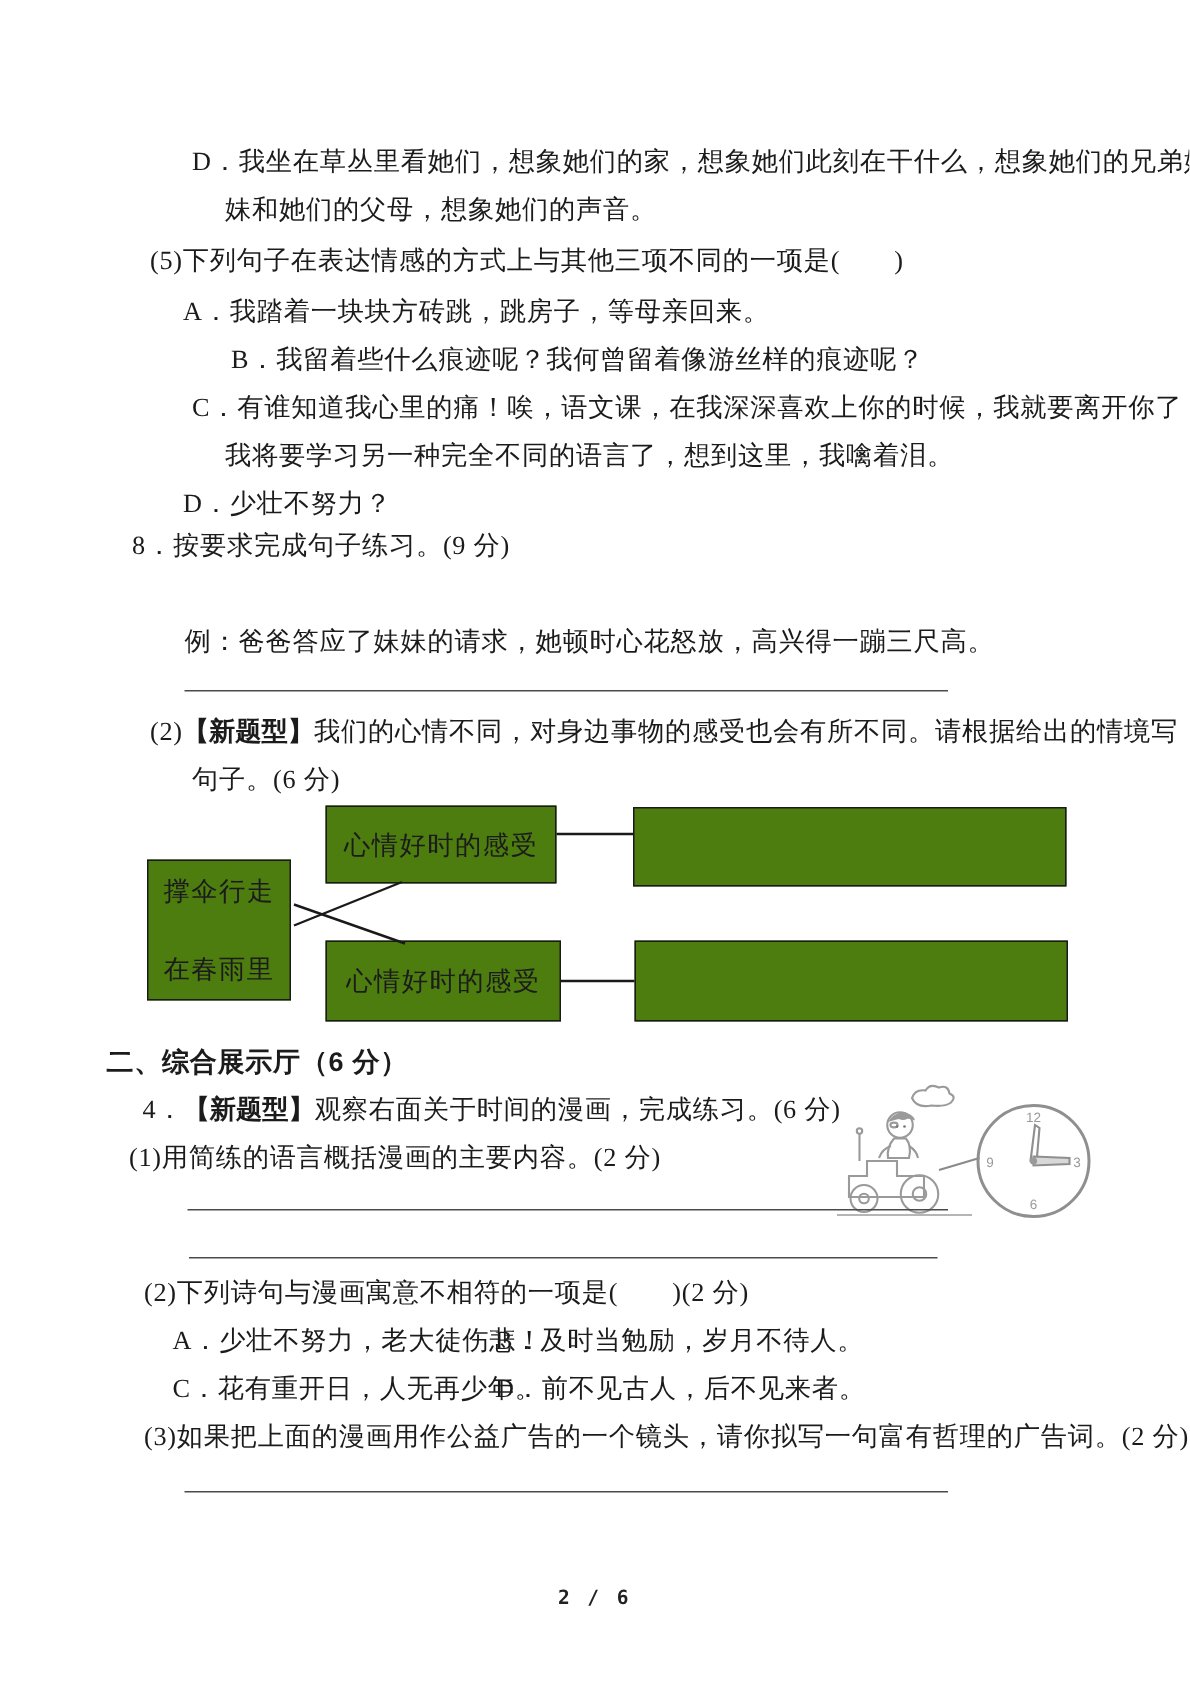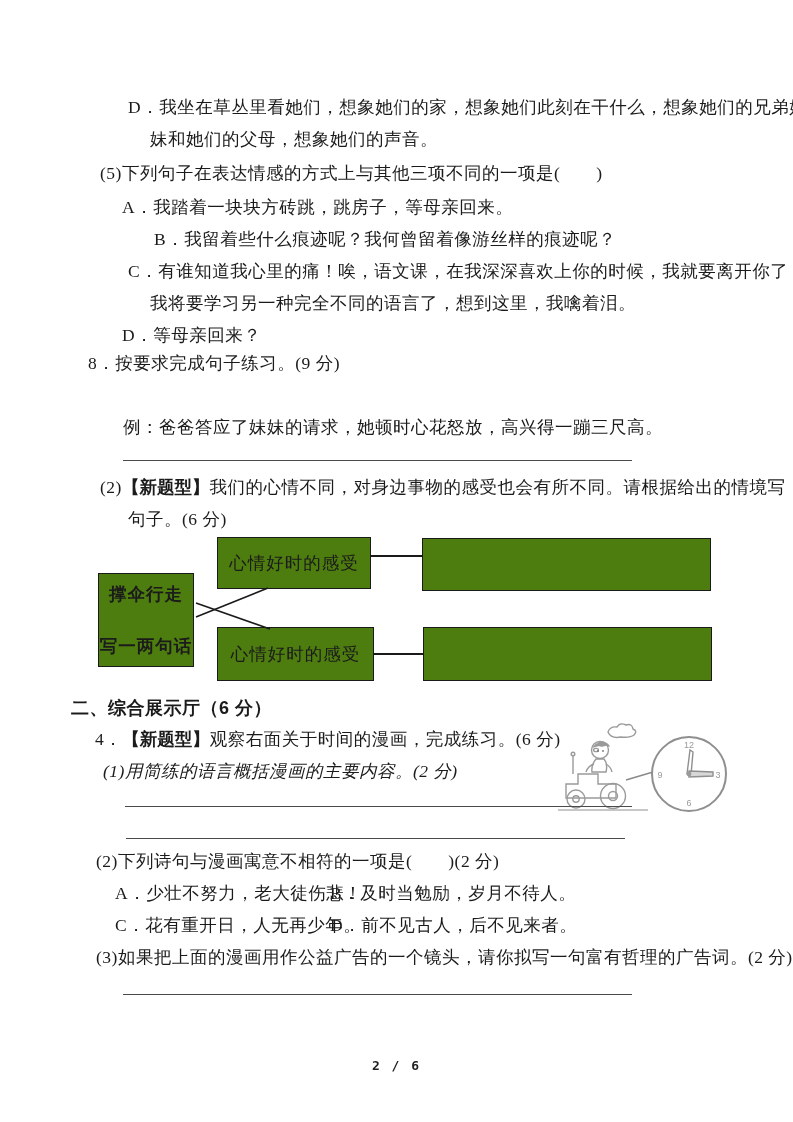--- a/index.html
+++ b/index.html
@@ -33,21 +33,21 @@
   .blank{
     position:absolute;height:0;border-top:1.2px solid #4a4a4a;
   }
   .box{
     position:absolute;
     border:1.6px solid #1a1a1a;
     background:#4d7c0f;
     display:flex;align-items:center;justify-content:center;
     font-size:17.5px;letter-spacing:1px;
   }
-  .box.multi{flex-direction:column;justify-content:center;gap:28px;font-weight:bold;}
+  .box.multi{flex-direction:column;justify-content:center;gap:28px;}
   .diagram-svg,.cartoon-svg{position:absolute;}
   #footer{
     position:absolute;left:0;right:0;top:1058px;
     text-align:center;
     font-family:"DejaVu Sans Mono","Liberation Mono",monospace;
     font-weight:700;font-size:13px;color:#222;
     letter-spacing:2px;
   }
 </style>
 </head>
@@ -55,53 +55,53 @@
 
 <div id="page">
 
   <div class="ln" style="left:128px;top:96px;">D．我坐在草丛里看她们，想象她们的家，想象她们此刻在干什么，想象她们的兄弟姐</div>
   <div class="ln" style="left:150px;top:128px;">妹和她们的父母，想象她们的声音。</div>
   <div class="ln" style="left:100px;top:162px;">(5)下列句子在表达情感的方式上与其他三项不同的一项是(　　)</div>
   <div class="ln" style="left:122px;top:196px;">A．我踏着一块块方砖跳，跳房子，等母亲回来。</div>
   <div class="ln" style="left:122px;top:228px;margin-left:32px;">B．我留着些什么痕迹呢？我何曾留着像游丝样的痕迹呢？</div>
   <div class="ln" style="left:128px;top:260px;">C．有谁知道我心里的痛！唉，语文课，在我深深喜欢上你的时候，我就要离开你了，</div>
   <div class="ln" style="left:150px;top:292px;">我将要学习另一种完全不同的语言了，想到这里，我噙着泪。</div>
-  <div class="ln" style="left:122px;top:324px;">D．等母亲回来？</div>
+  <div class="ln" style="left:122px;top:324px;">D．少壮不努力？</div>
 
   <div class="ln" style="left:88px;top:352px;">8．按要求完成句子练习。(9 分)</div>
   <div class="ln" style="left:123px;top:416px;">例：爸爸答应了妹妹的请求，她顿时心花怒放，高兴得一蹦三尺高。</div>
   <div class="blank" style="left:123px;top:460px;width:509px;"></div>
 
   <div class="ln" style="left:100px;top:476px;"><span>(2)</span><span class="bold-tag">【新题型】</span><span>我们的心情不同，对身边事物的感受也会有所不同。请根据给出的情境写</span></div>
   <div class="ln" style="left:128px;top:508px;">句子。(6 分)</div>
 
   <div class="box multi" style="left:98px;top:573px;width:94px;height:92px;">
     <span>撑伞行走</span>
-    <span>写一两句话</span>
+    <span>在春雨里</span>
   </div>
   <div class="box" style="left:217px;top:537px;width:152px;height:50px;">
     <span>心情好时的感受</span>
   </div>
   <div class="box" style="left:217px;top:627px;width:155px;height:52px;">
     <span>心情好时的感受</span>
   </div>
   <div class="box" style="left:422px;top:538px;width:287px;height:51px;"></div>
   <div class="box" style="left:423px;top:627px;width:287px;height:52px;"></div>
 
   <svg class="diagram-svg" style="left:90px;top:530px;" width="650" height="160" viewBox="0 0 650 160">
     <line x1="106" y1="87" x2="178" y2="58" stroke="#1a1a1a" stroke-width="1.6"></line>
     <line x1="106" y1="73" x2="180" y2="99" stroke="#1a1a1a" stroke-width="1.6"></line>
     <line x1="281" y1="26" x2="332" y2="26" stroke="#1a1a1a" stroke-width="1.8"></line>
     <line x1="284" y1="124" x2="333" y2="124" stroke="#1a1a1a" stroke-width="1.8"></line>
   </svg>
 
   <div class="ln sec-heading" style="left:71px;top:697px;">二、综合展示厅（6 分）</div>
 
   <div class="ln" style="left:95px;top:728px;"><span>4．</span><span class="bold-tag">【新题型】</span><span>观察右面关于时间的漫画，完成练习。(6 分)</span></div>
-  <div class="ln" style="left:103px;top:760px;font-style:italic;">(1)用简练的语言概括漫画的主要内容。(2 分)</div>
+  <div class="ln" style="left:86px;top:760px;">(1)用简练的语言概括漫画的主要内容。(2 分)</div>
 
   <svg class="cartoon-svg" style="left:556px;top:722px;" width="180" height="95" viewBox="0 0 180 95" fill="none" stroke="#9a9a9a" stroke-width="1.4">
 
     <line x1="2" y1="88" x2="92" y2="88" stroke="#b5b5b5"></line>
 
     <path d="M52 10 q2 -6 9 -5 q3 -5 9 -2 q6 -2 7 4 q5 2 1 6 q-4 3 -13 2 q-10 2 -13 -5 z"></path>
     <ellipse cx="46" cy="22" rx="3.2" ry="2"></ellipse>
     <ellipse cx="40" cy="28" rx="2.4" ry="1.6"></ellipse>
 
     <line x1="17" y1="52" x2="17" y2="34"></line>

